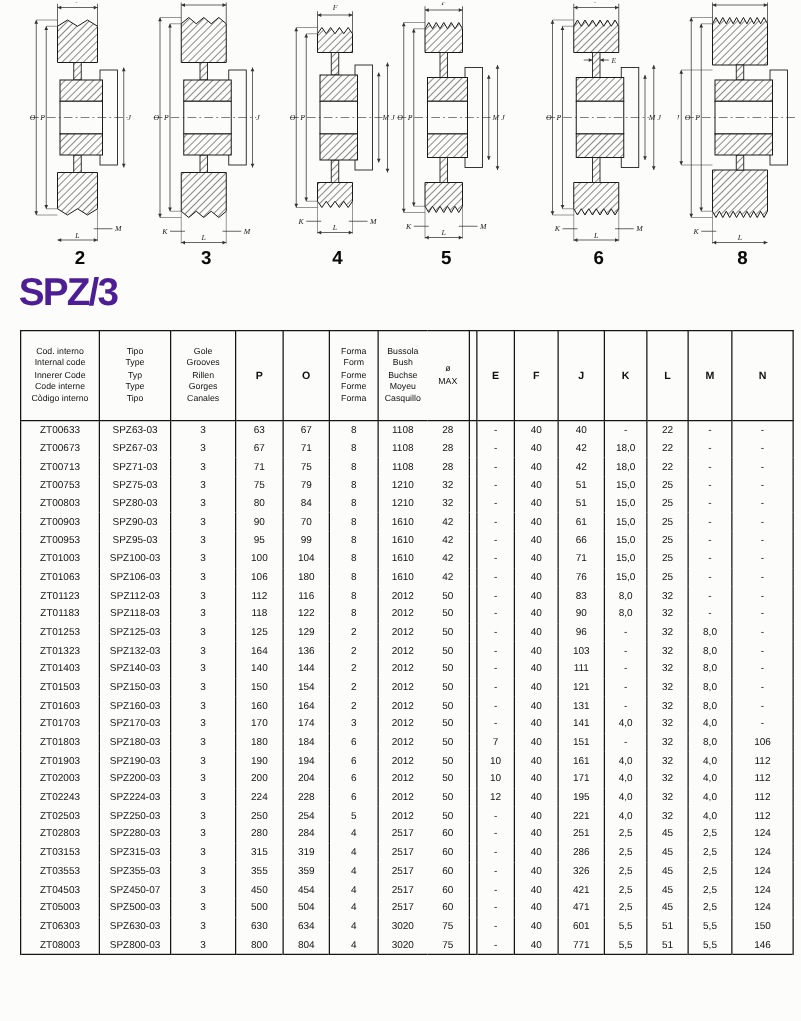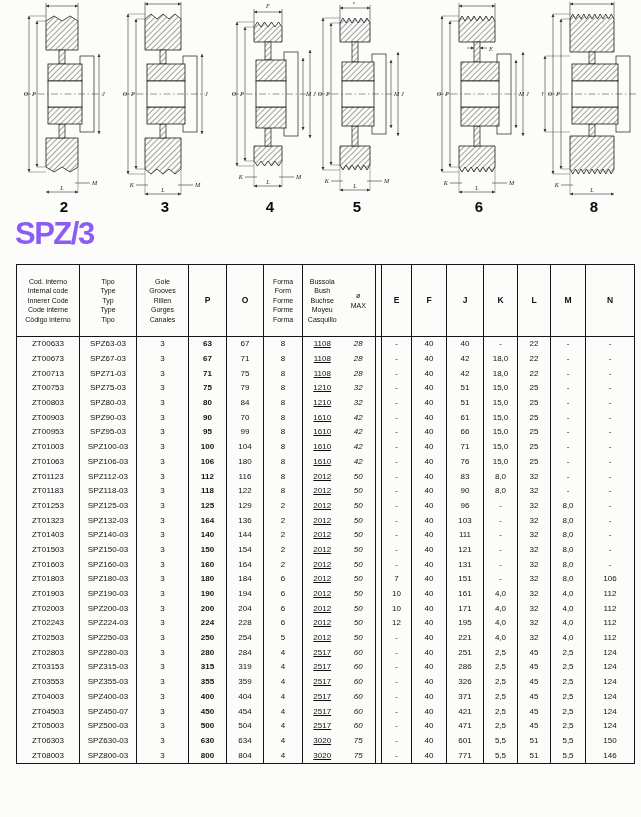--- a/index.html
+++ b/index.html
@@ -4,37 +4,37 @@
 <style>
   html,body{margin:0;padding:0;background:#e8e8e6;}
   .page{position:relative;width:641px;height:817px;background:#fcfcfa;overflow:hidden;
         font-family:"Liberation Sans",sans-serif;color:#111;}
   
   .diagram{position:absolute;top:2px;width:104px;height:218px;}
   .diagram svg{display:block;}
   .diagram .num{text-align:center;font-weight:bold;font-size:15px;color:#0a0a0a;margin-top:0;}
   
   .title{position:absolute;left:15px;top:216px;margin:0;font-size:31px;font-weight:800;
-         letter-spacing:-1.5px;color:#8b5cf6;font-family:"Liberation Sans",sans-serif;}
+         letter-spacing:-1.5px;color:#4c1d95;font-family:"Liberation Sans",sans-serif;}
   
   .spec-table{position:absolute;left:16px;top:264px;width:618px;border-collapse:collapse;
               table-layout:fixed;border:1.5px solid #151515;}
   .spec-table th,.spec-table td{padding:0;margin:0;text-align:center;vertical-align:middle;
               white-space:nowrap;overflow:hidden;}
   .spec-table thead tr{height:72px;}
   .spec-table thead th{border:1px solid #151515;border-bottom:1.5px solid #151515;
               font-weight:normal;font-size:7px;line-height:9.5px;}
   .spec-table thead th.letter{font-size:8.5px;font-weight:bold;}
   .spec-table thead th.bush{border-right:none;}
   .spec-table thead th.maxd{border-left:none;font-size:7px;}
   .spec-table tbody td{border-left:1px solid #151515;border-right:1px solid #151515;
               border-top:none;border-bottom:none;height:14.7px;font-size:8px;line-height:1;}
-  .spec-table tbody td.cell-bush{border-right:none;text-decoration:underline;}
-  .spec-table tbody td.cell-maxd{border-left:none;font-style:italic;}
-  .spec-table td.cell-p{font-weight:bold;}
+  .spec-table tbody td.cell-bush{border-right:none;}
+  .spec-table tbody td.cell-maxd{border-left:none;}
+  .spec-table td.cell-p{font-weight:normal;}
   .spec-table .spc{border-left:1px solid #151515;border-right:1px solid #151515;}
 </style>
 </head>
 <body>
 
 <div class="page">
   <div id="diagrams">
       <div class="diagram" style="left: 12px;">
         <svg width="104" height="196" viewBox="0 0 104 196">
           <defs>
@@ -650,20 +650,38 @@
           <td class="spc"></td>
           <td class="cell-e">-</td>
           <td class="cell-f">40</td>
           <td class="cell-j">131</td>
           <td class="cell-k">-</td>
           <td class="cell-l">32</td>
           <td class="cell-m">8,0</td>
           <td class="cell-n">-</td>
         </tr>
         <tr>
+          <td class="cell-code">ZT01703</td>
+          <td class="cell-type">SPZ170-03</td>
+          <td class="cell-grooves">3</td>
+          <td class="cell-p">170</td>
+          <td class="cell-o">174</td>
+          <td class="cell-form">3</td>
+          <td class="cell-bush">2012</td>
+          <td class="cell-maxd">50</td>
+          <td class="spc"></td>
+          <td class="cell-e">-</td>
+          <td class="cell-f">40</td>
+          <td class="cell-j">141</td>
+          <td class="cell-k">4,0</td>
+          <td class="cell-l">32</td>
+          <td class="cell-m">4,0</td>
+          <td class="cell-n">-</td>
+        </tr>
+        <tr>
           <td class="cell-code">ZT01803</td>
           <td class="cell-type">SPZ180-03</td>
           <td class="cell-grooves">3</td>
           <td class="cell-p">180</td>
           <td class="cell-o">184</td>
           <td class="cell-form">6</td>
           <td class="cell-bush">2012</td>
           <td class="cell-maxd">50</td>
           <td class="spc"></td>
           <td class="cell-e">7</td>
@@ -794,38 +812,20 @@
           <td class="spc"></td>
           <td class="cell-e">-</td>
           <td class="cell-f">40</td>
           <td class="cell-j">326</td>
           <td class="cell-k">2,5</td>
           <td class="cell-l">45</td>
           <td class="cell-m">2,5</td>
           <td class="cell-n">124</td>
         </tr>
         <tr>
-          <td class="cell-code">ZT04003</td>
-          <td class="cell-type">SPZ400-03</td>
-          <td class="cell-grooves">3</td>
-          <td class="cell-p">400</td>
-          <td class="cell-o">404</td>
-          <td class="cell-form">4</td>
-          <td class="cell-bush">2517</td>
-          <td class="cell-maxd">60</td>
-          <td class="spc"></td>
-          <td class="cell-e">-</td>
-          <td class="cell-f">40</td>
-          <td class="cell-j">371</td>
-          <td class="cell-k">2,5</td>
-          <td class="cell-l">45</td>
-          <td class="cell-m">2,5</td>
-          <td class="cell-n">124</td>
-        </tr>
-        <tr>
           <td class="cell-code">ZT04503</td>
           <td class="cell-type">SPZ450-07</td>
           <td class="cell-grooves">3</td>
           <td class="cell-p">450</td>
           <td class="cell-o">454</td>
           <td class="cell-form">4</td>
           <td class="cell-bush">2517</td>
           <td class="cell-maxd">60</td>
           <td class="spc"></td>
           <td class="cell-e">-</td>

